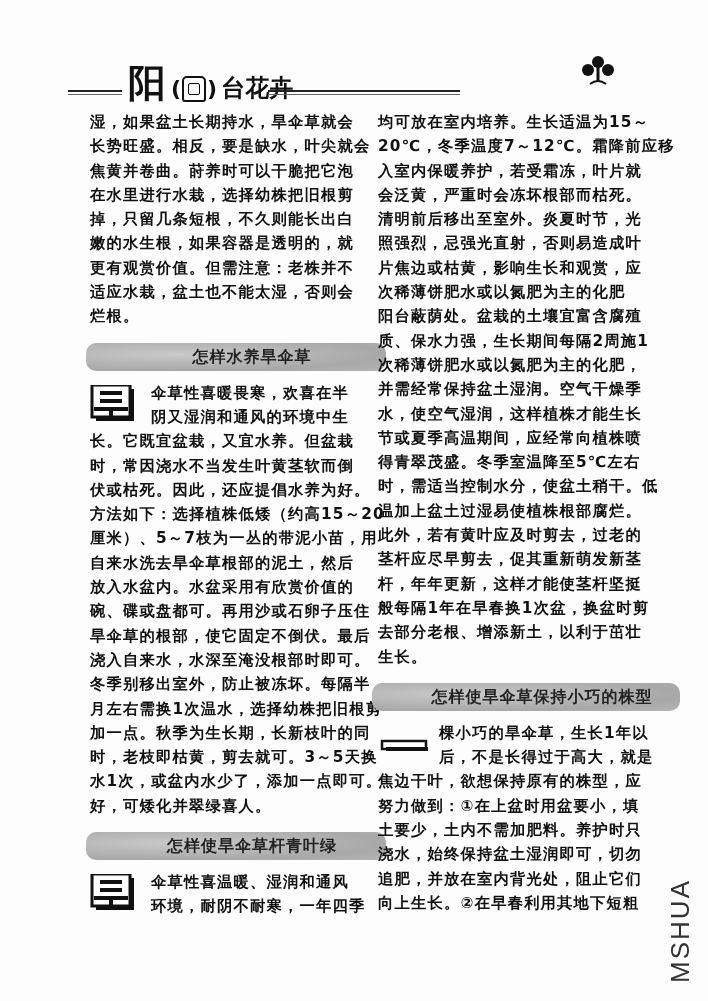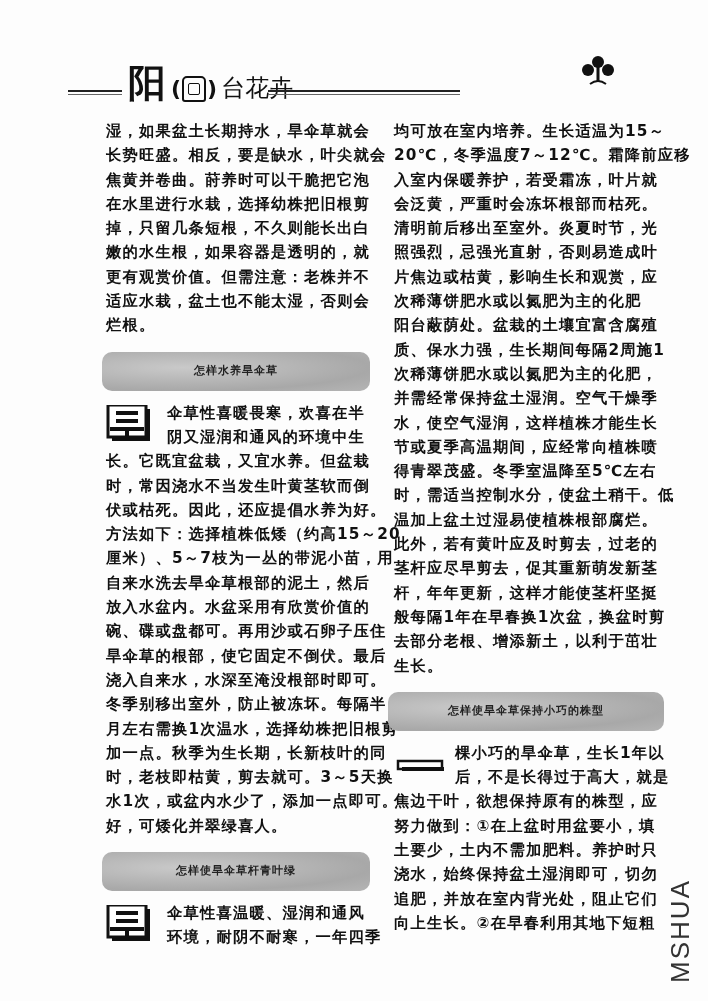--- a/index.html
+++ b/index.html
@@ -11,35 +11,35 @@
   .hdr { position:absolute; top:52px; left:0; width:708px; height:50px; }
   .hdr-line-left { position:absolute; left:68px; top:38px; width:54px; height:0; border-top:2px solid #222; }
   .hdr-line-left2 { position:absolute; left:68px; top:42px; width:54px; border-top:1px solid #666; }
   .hdr-line-right { position:absolute; left:268px; top:38px; width:192px; border-top:2px solid #222; }
   .hdr-line-right2 { position:absolute; left:268px; top:42px; width:192px; border-top:1px solid #666; }
   .hdr-title { position:absolute; left:128px; top:6px; height:44px; display:flex; align-items:flex-end; gap:2px; }
   .hdr-big { font-family:"DejaVu Sans", sans-serif; font-weight:900; font-size:38px; line-height:38px; letter-spacing:-1px; }
   .hdr-paren { font-size:22px; line-height:26px; font-weight:bold; display:flex; align-items:center; margin-left:4px; }
   .hdr-window { display:inline-block; width:20px; height:22px; border:2px solid #111; border-radius:5px 5px 3px 3px; margin:0 1px; position:relative; }
   .hdr-window::after { content:""; position:absolute; left:4px; top:5px; width:10px; height:10px; border:1.5px solid #111; border-radius:2px; }
-  .hdr-small { font-size:24px; font-weight:normal; line-height:28px; margin-left:2px; }
+  .hdr-small { font-size:24px; font-weight:bold; line-height:28px; margin-left:2px; }
   .hdr-ornament { position:absolute; left:578px; top:2px; width:40px; height:34px; }
 
   
-  .col { position:absolute; top:119px; font-size:15.3px; line-height:24.3px; letter-spacing:1.2px; font-weight:bold;margin-left:16px; }
+  .col { position:absolute; top:110px; font-size:15.3px; line-height:24.3px; letter-spacing:1.2px; font-weight:bold; }
   .col-left { left:90px; width:264px; }
   .col-right { left:378px; width:272px; }
   .para { margin:0; text-align:justify; }
   .line { display:block; white-space:nowrap; }
 
   
-  .banner { margin:14px 0 10px -4px; height:39px; border-radius:10px;
+  .banner { margin:14px 0 10px -4px; height:28px; border-radius:10px;
             background: radial-gradient(ellipse at 30% 40%, #c9c9c9, #a8a8a8 70%, #b5b5b5);
             display:flex; align-items:center; justify-content:center;
-            font-size:11px; font-weight:bold; color:#222; letter-spacing:1px; }
+            font-size:16px; font-weight:bold; color:#222; letter-spacing:1px;padding-left:32px; }
   .banner-left { width:268px; }
   .banner-right { width:276px; margin-left:-6px; }
 
   
   .dropwrap { position:relative; }
   .dropcap { position:absolute; left:0; top:4px; width:52px; height:42px; }
   .indent { padding-left:61px; }
 
   .watermark { position:absolute; right:12px; bottom:18px; font-family:"Liberation Sans", sans-serif;
                font-size:26px; color:#333; writing-mode:vertical-rl; transform:rotate(180deg); letter-spacing:2px; }

